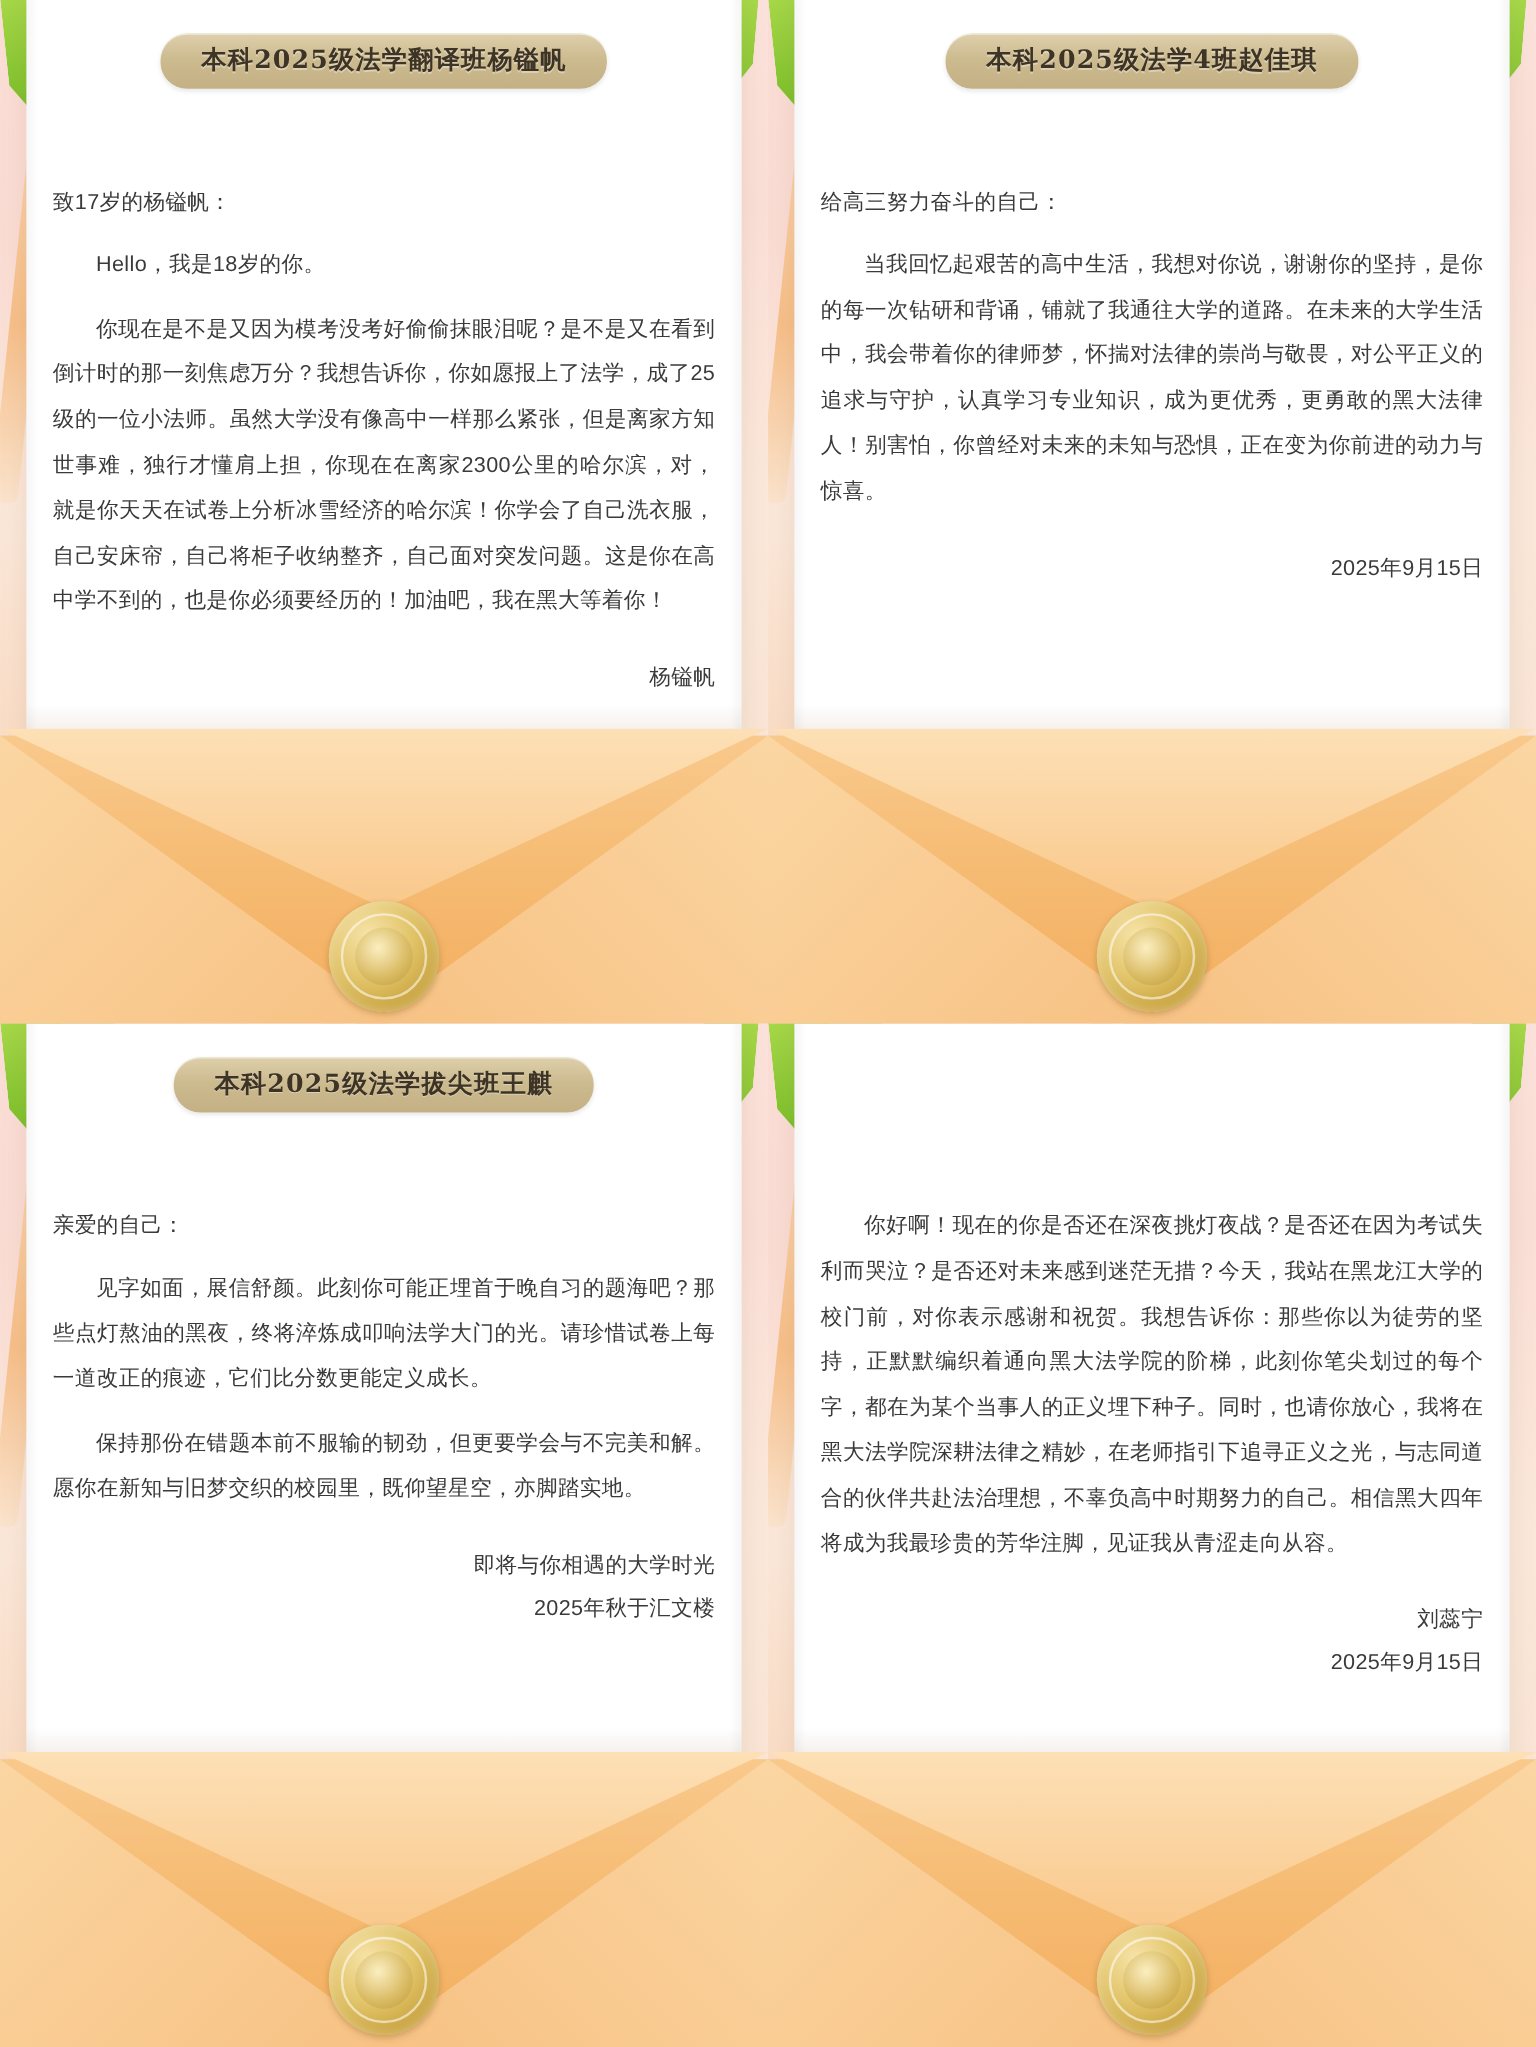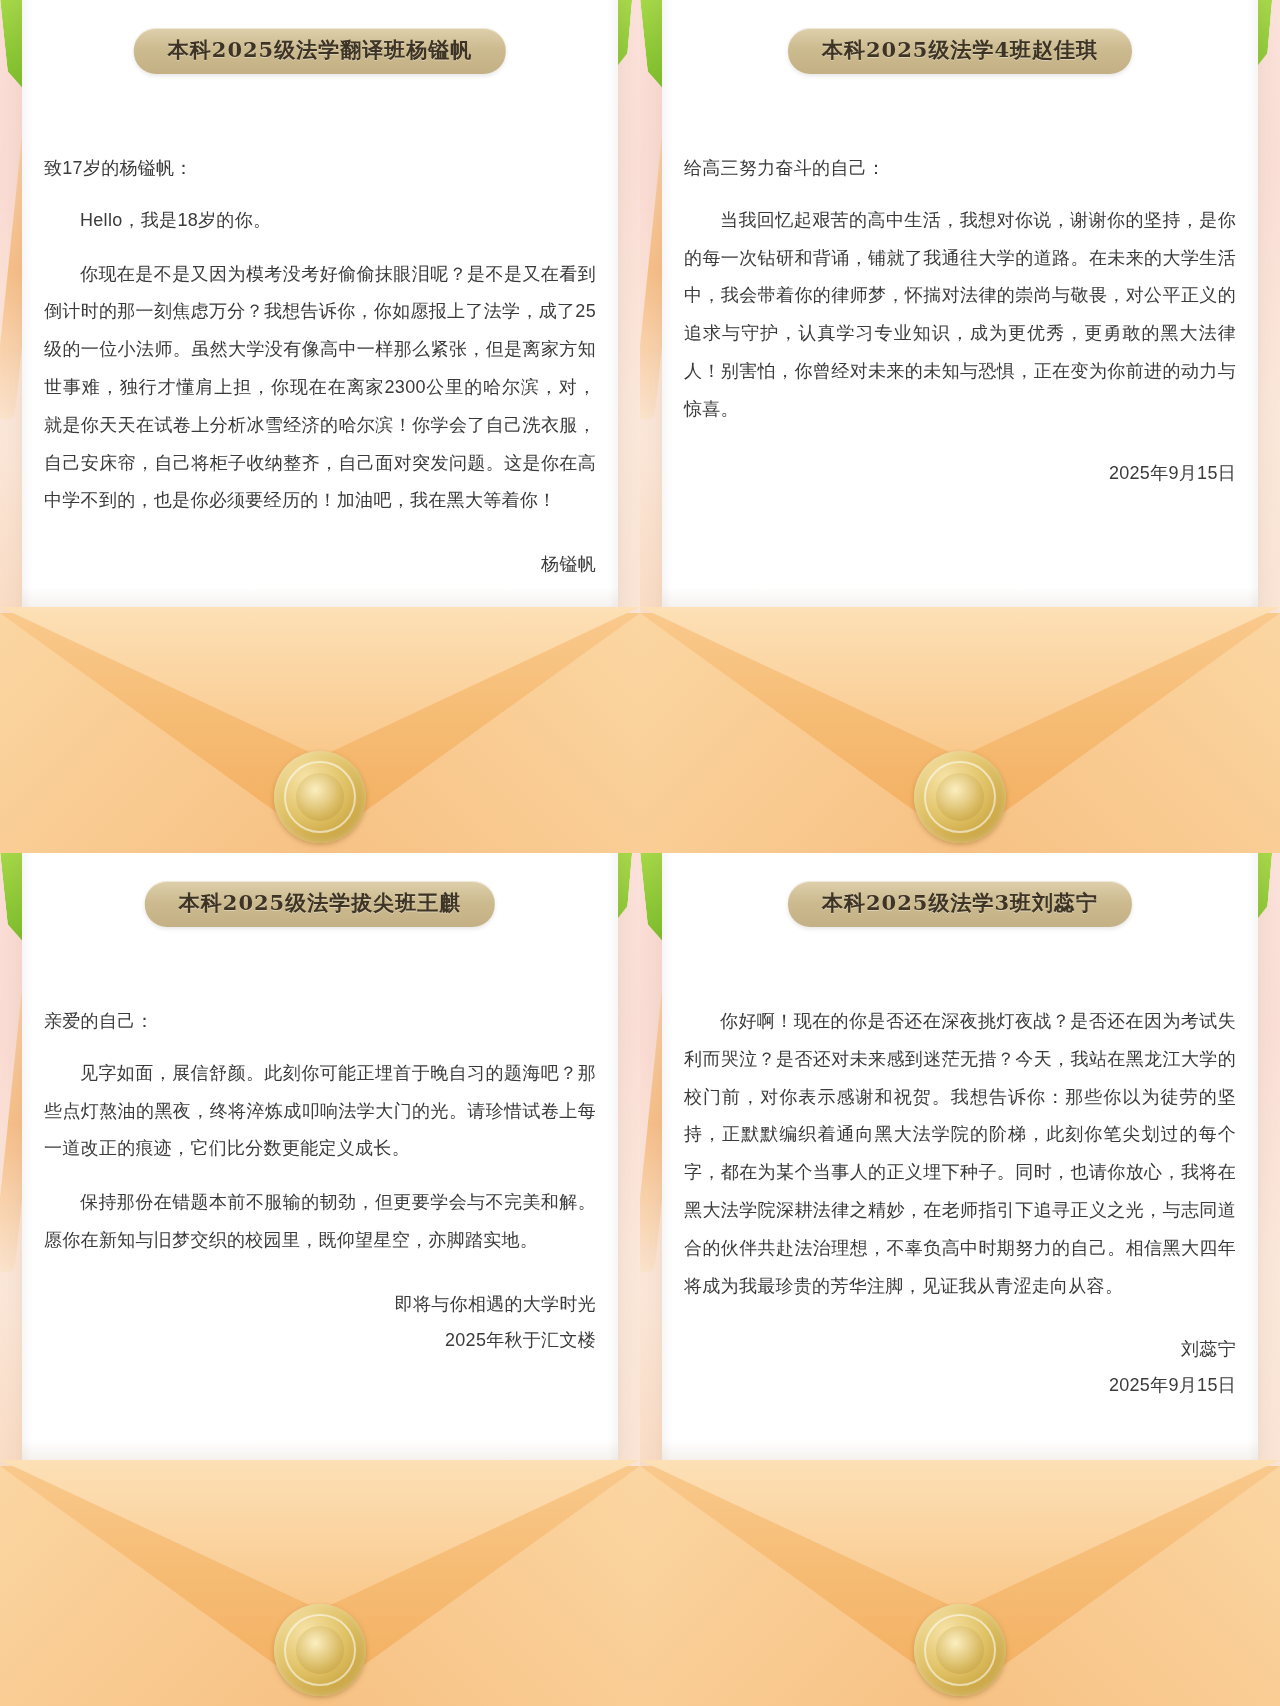--- a/index.html
+++ b/index.html
@@ -305,23 +305,20 @@
 
   <div class="card">
     <div class="leaf leaf-tl"></div>
     <div class="leaf leaf-tl2"></div>
     <div class="leaf leaf-tr"></div>
     <div class="leaf leaf-br"></div>
     <div class="ribbon ribbon-c"></div>
     <div class="sheet"></div>
     <div class="ribbon ribbon-a"></div>
     <div class="ribbon ribbon-b"></div>
-    <div class="plaque">
-      <span class="plaque-text">本科2025级法学3班刘蕊宁</span>
-    </div>
     <div class="letter">
       <p class="para">你好啊！现在的你是否还在深夜挑灯夜战？是否还在因为考试失利而哭泣？是否还对未来感到迷茫无措？今天，我站在黑龙江大学的校门前，对你表示感谢和祝贺。我想告诉你：那些你以为徒劳的坚持，正默默编织着通向黑大法学院的阶梯，此刻你笔尖划过的每个字，都在为某个当事人的正义埋下种子。同时，也请你放心，我将在黑大法学院深耕法律之精妙，在老师指引下追寻正义之光，与志同道合的伙伴共赴法治理想，不辜负高中时期努力的自己。相信黑大四年将成为我最珍贵的芳华注脚，见证我从青涩走向从容。</p>
       <div class="sign">
         <div>刘蕊宁</div>
         <div>2025年9月15日</div>
       </div>
     </div>
     <div class="sheet-bottom-shadow"></div>
     <div class="envelope">
       <div class="env-back"></div>

